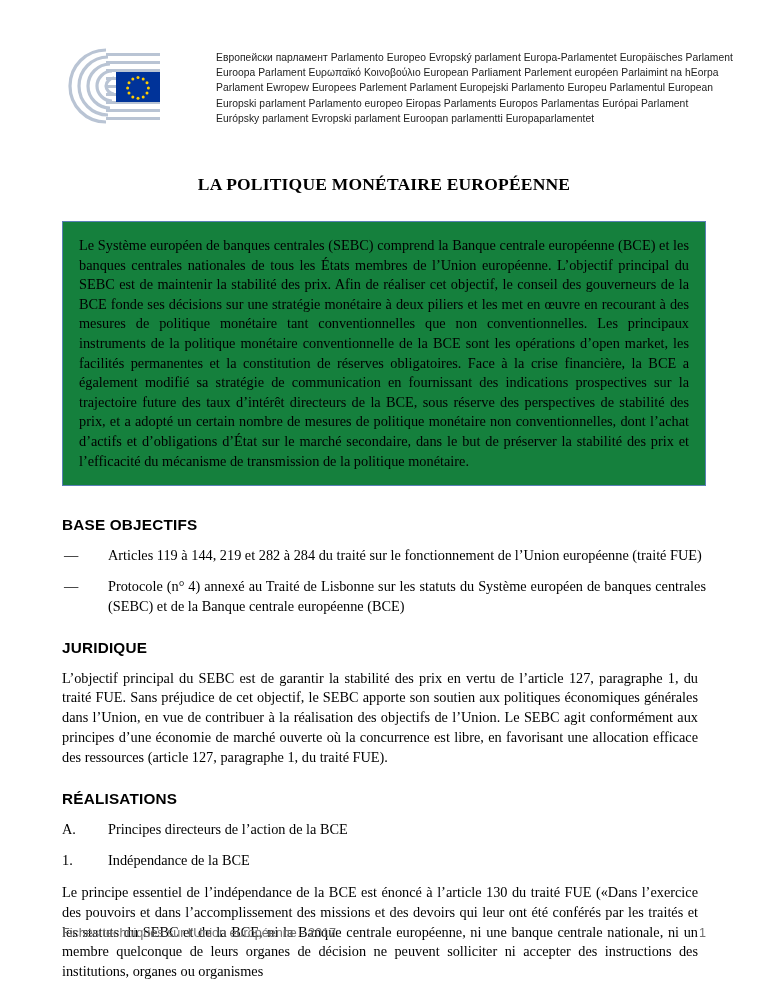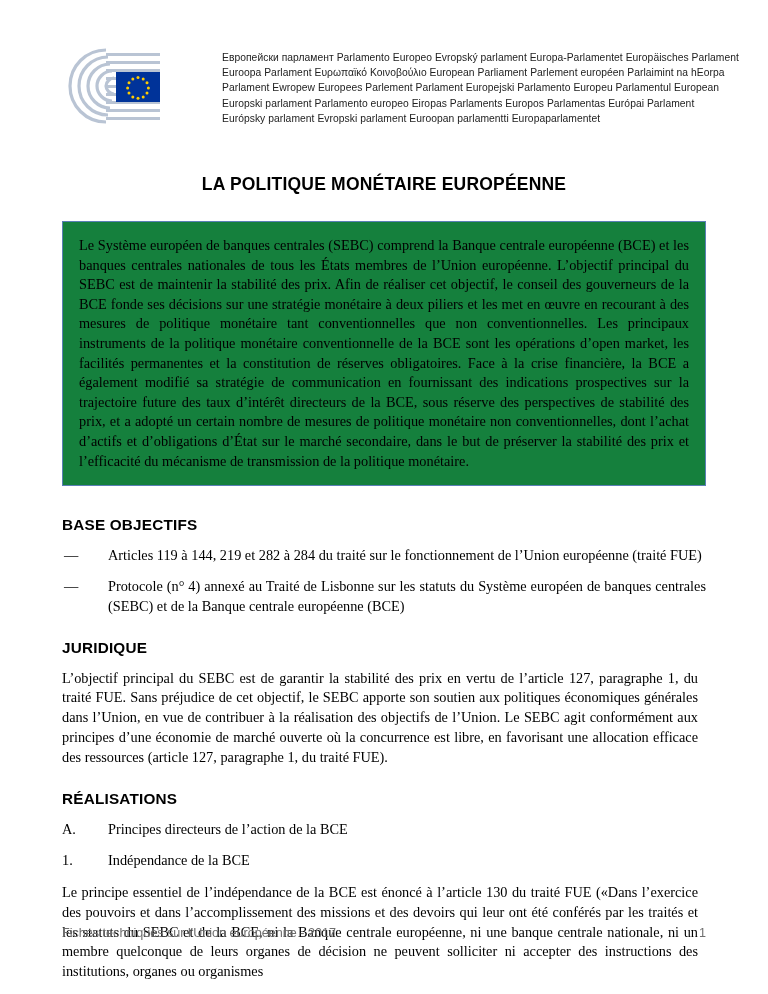--- a/index.html
+++ b/index.html
@@ -20,21 +20,21 @@
     height: 994px;
     box-sizing: border-box;
     padding: 44px 62px 0 62px;
     position: relative;
   }
 
   
   .header {
     display: flex;
     align-items: flex-start;
-    gap: 30px;
+    gap: 24px;
     height: 92px;
   }
   .logo-wrap {
     width: 130px;
     flex: 0 0 130px;
     position: relative;
     height: 86px;
   }
   .logo-svg { display: block; }
   .lang-block {
@@ -45,21 +45,21 @@
     font-family: "Liberation Sans", sans-serif;
     font-size: 10.3px;
     line-height: 15.2px;
     color: #222222;
     white-space: nowrap;
     letter-spacing: 0.05px;
   }
 
   
   h1.doc-title {
-    font-family: Liberation Sans, sans-serif;
+    font-family: Liberation Serif, serif;
     font-size: 17.5px;
     font-weight: bold;
     text-align: center;
     margin: 38px 0 26px 0;
     letter-spacing: 0.2px;
   }
 
   
   .abstract {
     border: 1px solid #5a7fb5;

